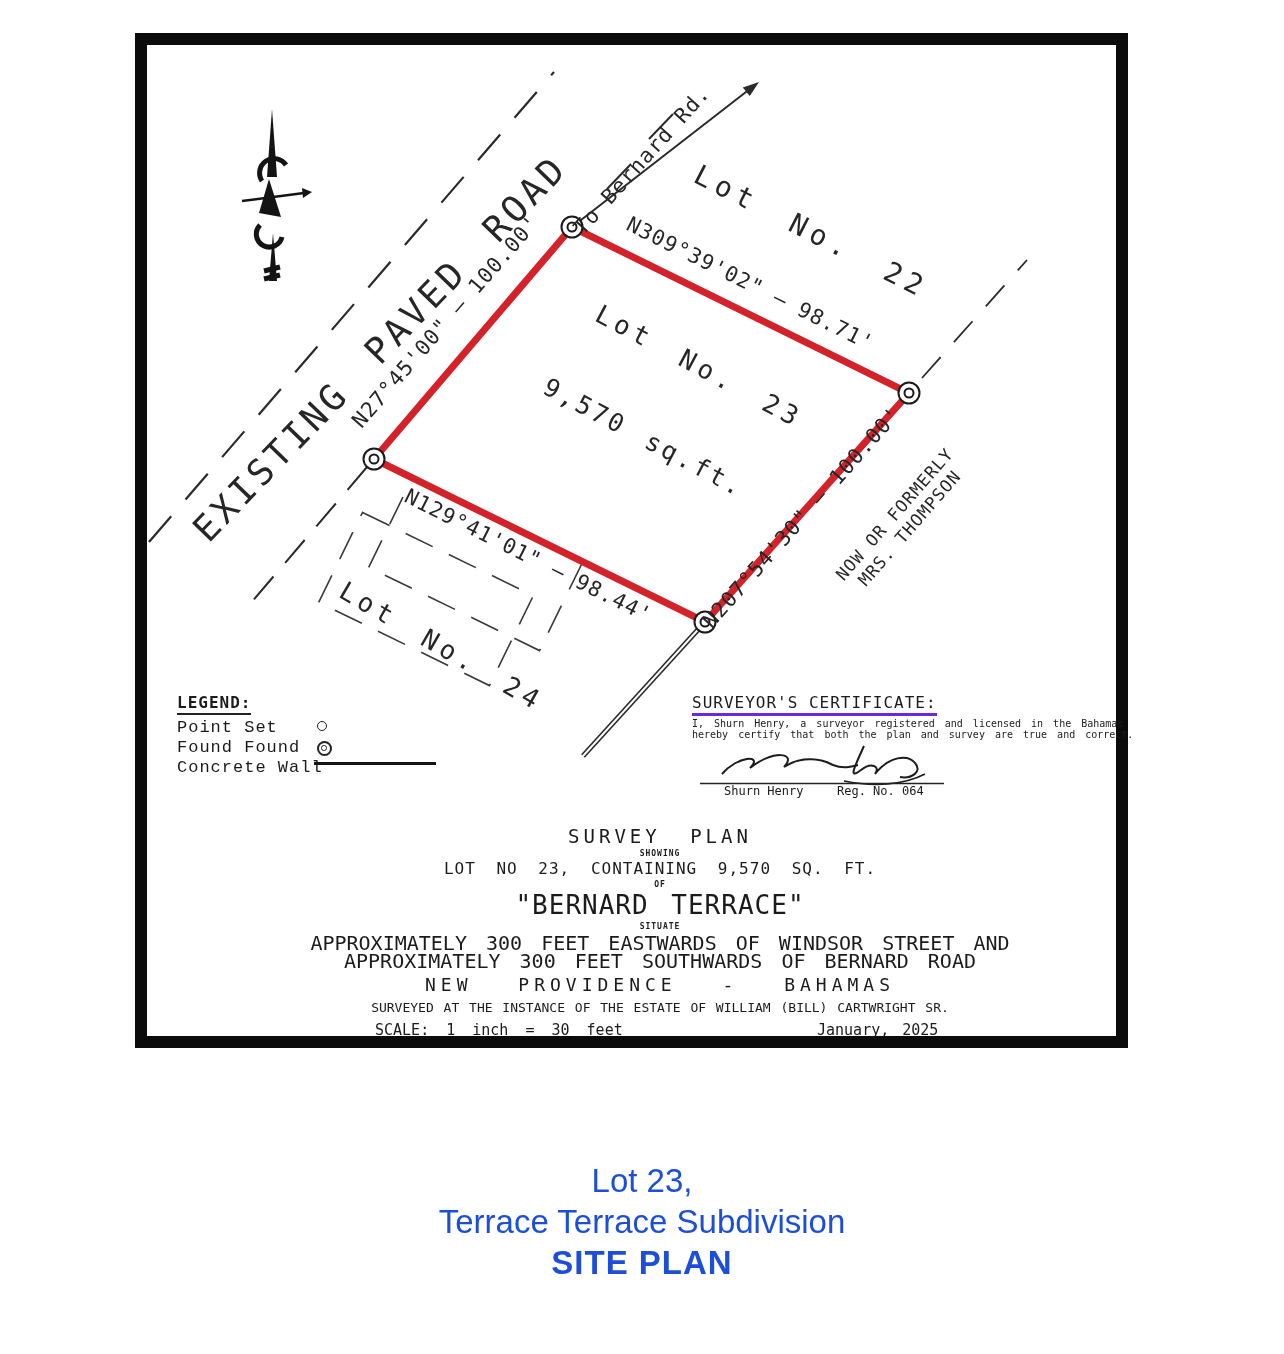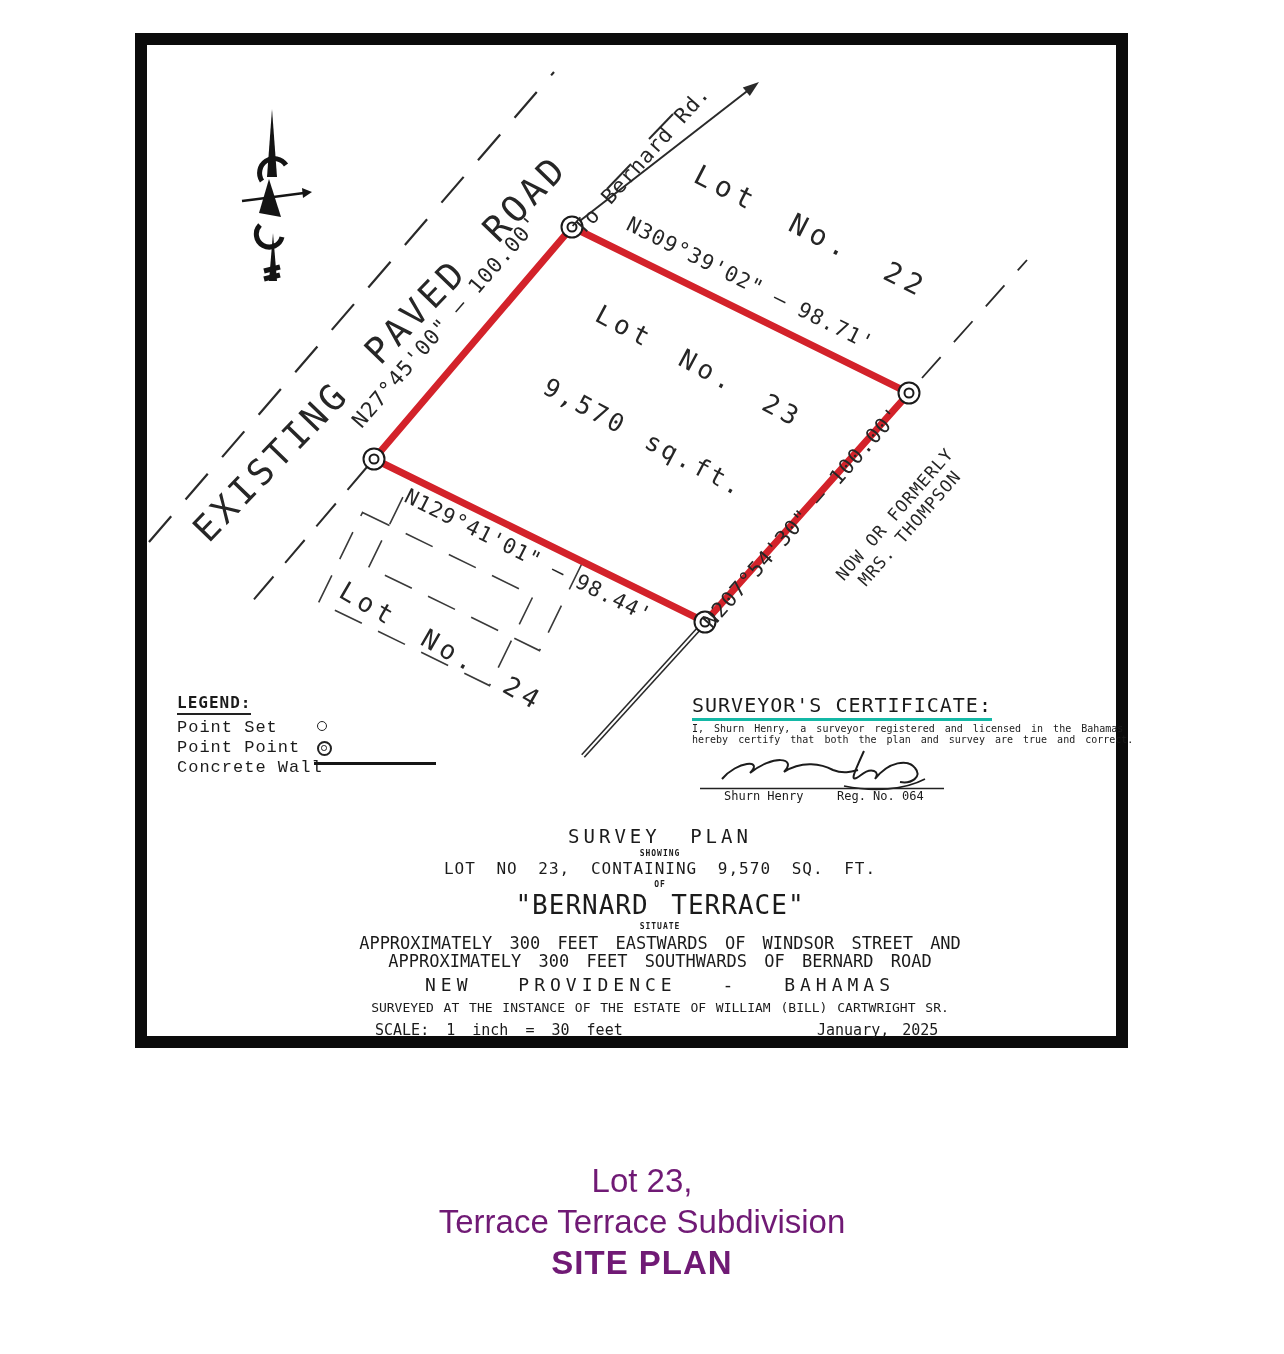--- a/index.html
+++ b/index.html
@@ -30,45 +30,45 @@
   .lg-sym{position:absolute;left:140px;top:3px;}
   .sym-circle{display:block;width:8px;height:8px;border:1.5px solid #222;border-radius:50%;}
   .sym-dblcircle{display:block;width:11px;height:11px;border:2px solid #222;border-radius:50%;
                  position:relative;}
   .sym-dblcircle i{position:absolute;left:2.2px;top:2.2px;width:3.5px;height:3.5px;
                    border:1.5px solid #222;border-radius:50%;}
   .sym-wall{display:block;width:122px;height:3px;background:#161616;margin-top:4px;}
 
   
   .certificate{position:absolute;left:545px;top:648px;width:418px;}
-  .cert-title{font-size:20px;letter-spacing:1px;display:inline-block;
-              border-bottom:3px solid #14b8a6;padding-bottom:1px;}
+  .cert-title{font-size:16px;letter-spacing:1px;display:inline-block;
+              border-bottom:3px solid #6d28d9;padding-bottom:1px;}
   .cert-body{font-size:10px;line-height:11px;word-spacing:4px;margin-top:2px;white-space:nowrap;}
   svg.sig{display:block;width:418px;height:46px;}
   .cert-names{position:relative;height:15px;font-size:12px;margin-top:-2px;}
   .cert-names .nm1{position:absolute;left:32px;}
   .cert-names .nm2{position:absolute;left:145px;}
 
   
   .titleblock{position:absolute;left:58px;top:780px;width:910px;text-align:center;}
   .tb-main{font-size:19px;letter-spacing:4px;word-spacing:14px;}
   .tb-tiny{font-size:8px;font-weight:bold;letter-spacing:1px;margin-top:2px;}
   .tb-lot{font-size:16px;word-spacing:10px;letter-spacing:1px;margin-top:1px;}
   .tb-name{font-size:26px;letter-spacing:1px;word-spacing:6px;margin-top:1px;}
-  .tb-loc{font-size:17px;word-spacing:7px;line-height:18px;margin-top:3px;}
+  .tb-loc{font-size:20px;word-spacing:7px;line-height:18px;margin-top:3px;}
   .tb-island{font-size:18px;letter-spacing:5px;word-spacing:30px;margin-top:4px;}
   .tb-inst{font-size:13px;word-spacing:2px;margin-top:5px;}
   .tb-scale-row{position:relative;height:18px;margin-top:6px;font-size:15px;text-align:left;}
   .tb-scale-row .scale{position:absolute;left:170px;word-spacing:8px;}
   .tb-scale-row .date{position:absolute;left:612px;word-spacing:4px;}
 
   
   .caption{position:absolute;left:0;top:1160px;width:1284px;text-align:center;
            font-family:"Liberation Sans","DejaVu Sans",sans-serif;
-           font-size:33px;line-height:41px;color:#701a75;}
+           font-size:33px;line-height:41px;color:#1d4ed8;}
   .caption .cap3{font-weight:bold;letter-spacing:1px;}
 </style>
 </head>
 <body>
 
 <div class="frame">
 
   <svg class="drawing" viewBox="0 0 969 991">
 
     <line x1="2" y1="497" x2="407" y2="27" stroke="#2a2a2a" stroke-width="2.2" stroke-dasharray="34 22"></line>
@@ -135,21 +135,21 @@
 
   <div class="legend">
     <span class="lg-title">LEGEND:</span>
     <div class="lg-row">
       <span>Point Set</span>
       <span class="lg-sym">
           <i class="sym-circle"></i>
         </span>
     </div>
     <div class="lg-row">
-      <span>Point Point</span>
+      <span>Found Found</span>
       <span class="lg-sym">
           <span class="sym-dblcircle">
             <i></i>
           </span>
         </span>
     </div>
     <div class="lg-row">
       <span>Concrete Wall</span>
       <span class="lg-sym" style="left:137px;top:0;">
           <i class="sym-wall"></i>

